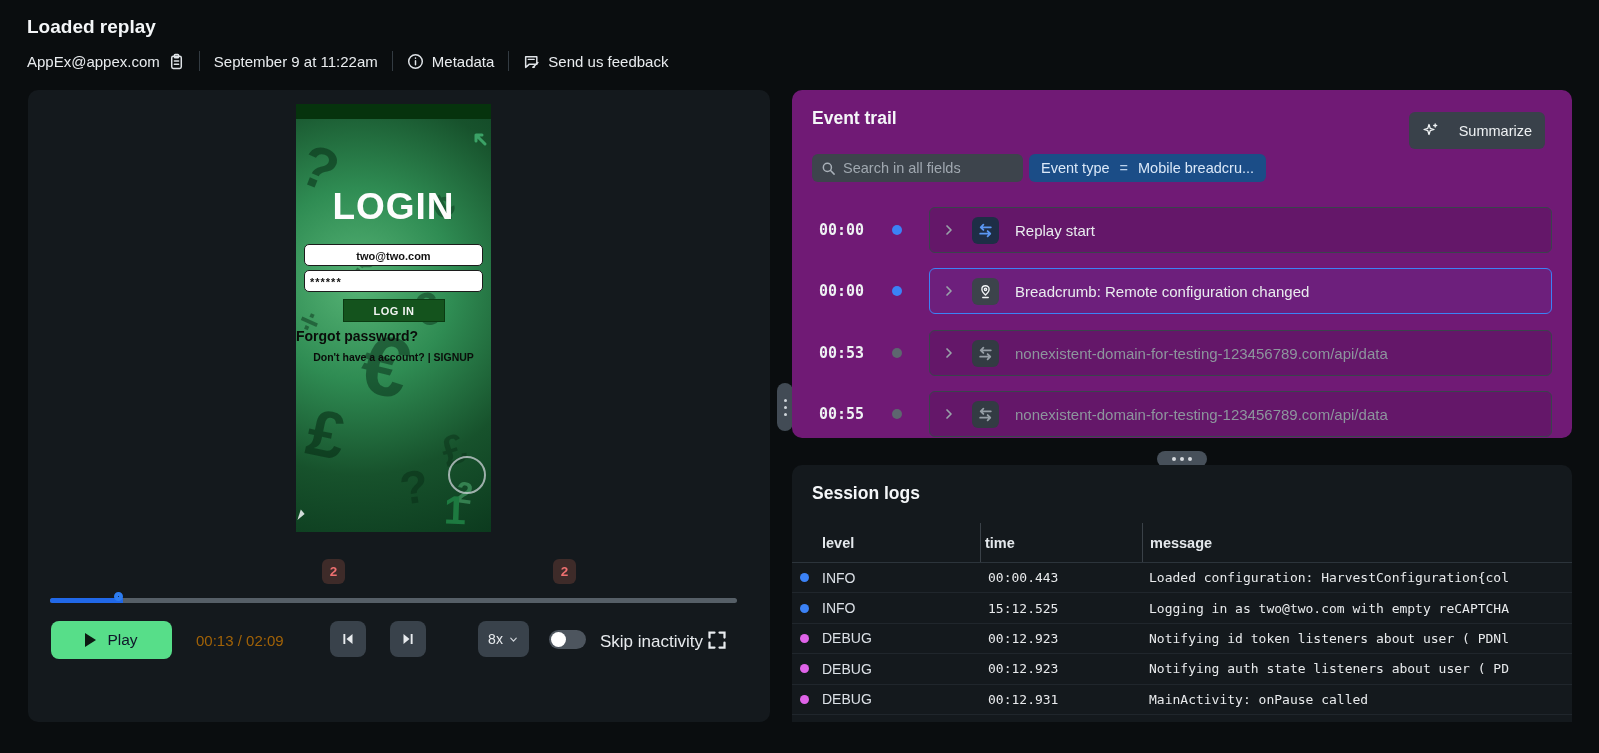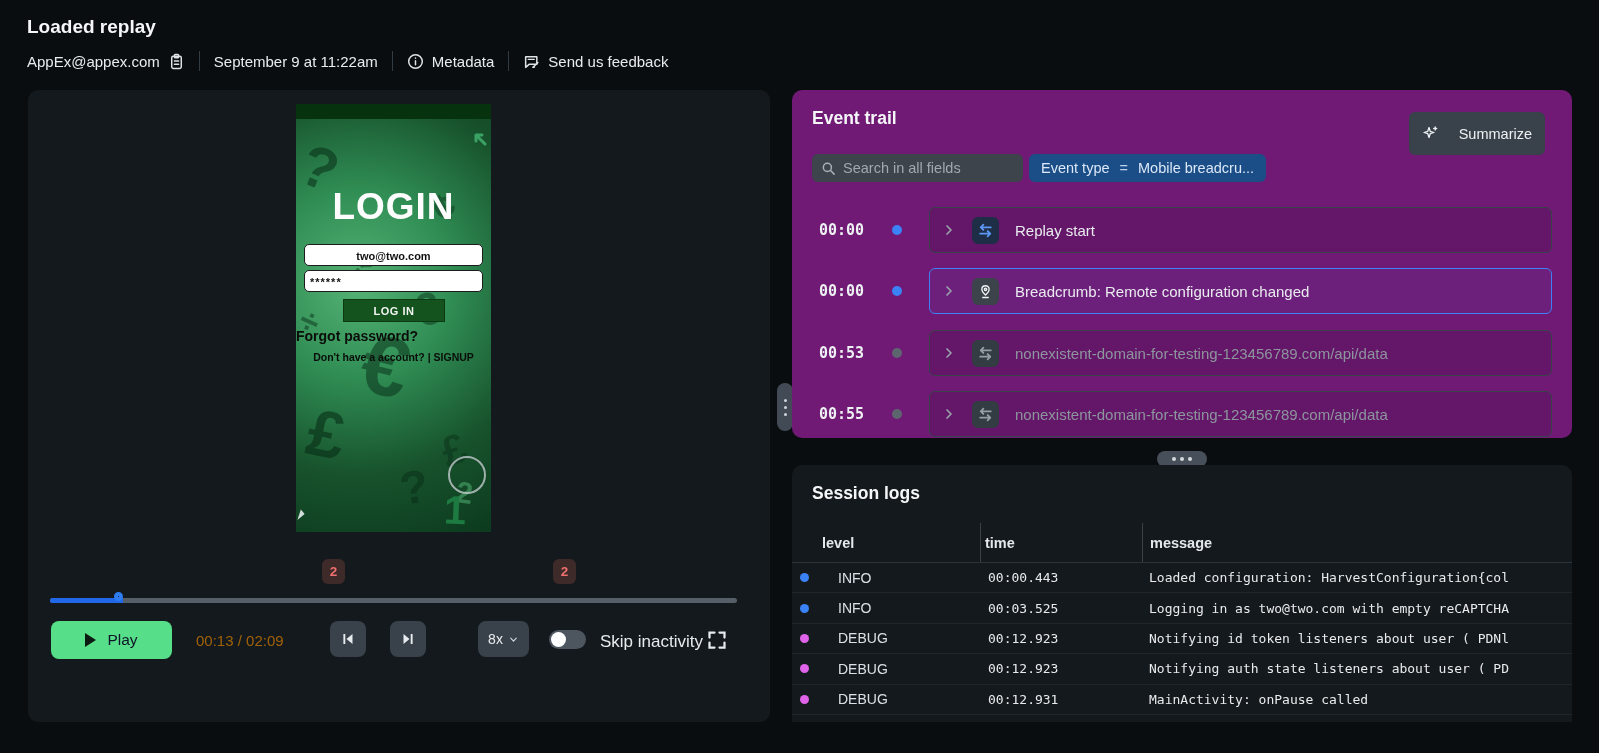--- a/index.html
+++ b/index.html
@@ -72,21 +72,21 @@
   .fs-btn { position:absolute; left:679px; top:540px; width:20px; height:20px; background:none; border:none; cursor:pointer; padding:0; }
   .fs-btn path { fill:none; stroke:#e8ebee; stroke-width:1.8; stroke-linecap:round; }
 
   
   .v-handle { position:absolute; left:777px; top:383px; width:16px; height:48px; background:#424b55; border-radius:8px; display:flex; flex-direction:column; align-items:center; justify-content:center; gap:4px; cursor:col-resize; }
   .v-handle i { width:3px; height:3px; background:#cfd5da; border-radius:50%; }
 
   
   .events-panel { position:absolute; left:792px; top:90px; width:780px; height:348px; background:#701a75; border-radius:10px; overflow:hidden; }
   .panel-title { position:absolute; left:20px; top:18px; font-size:17.5px; font-weight:700; color:#f4f6f8; }
-  .summarize-btn { position:absolute; right:27px; top:22px; height:43px; background:#39414a; border:none; border-radius:6px; color:#eef1f3; font-size:14.5px; display:flex; align-items:center; gap:20px; padding:0 13px; cursor:pointer; }
+  .summarize-btn { position:absolute; right:27px; top:22px; height:37px; background:#39414a; border:none; border-radius:6px; color:#eef1f3; font-size:14.5px; display:flex; align-items:center; gap:20px; padding:0 13px; cursor:pointer; }
   .summarize-btn svg { width:17px; height:17px; }
   .summarize-btn path, .summarize-btn line { fill:none; stroke:#eef1f3; stroke-width:1.3; stroke-linejoin:round; stroke-linecap:round; }
   .search-box { position:absolute; left:20px; top:64px; width:211px; height:28px; background:#3d444c; border-radius:6px; display:flex; align-items:center; padding:0 9px; gap:7px; }
   .search-box svg { width:15px; height:15px; flex:none; }
   .search-box circle, .search-box line { fill:none; stroke:#a8b0b8; stroke-width:1.6; stroke-linecap:round; }
   .search-box input { flex:1; background:none; border:none; outline:none; color:#dfe3e7; font-size:14.5px; font-family:"Liberation Sans",sans-serif; min-width:0; }
   .search-box input::placeholder { color:#a0a8b0; }
   .filter-chip { position:absolute; left:237px; top:64px; height:28px; background:#1b4d87; border-radius:6px; display:flex; align-items:center; gap:10px; padding:0 12px; font-size:14.5px; color:#dbe8f8; cursor:pointer; white-space:nowrap; }
   .filter-chip .op { color:#bcd2ec; }
 
@@ -116,21 +116,21 @@
 
   
   .logs-panel { position:absolute; left:792px; top:465px; width:780px; height:257px; background:#14191d; border-radius:10px 10px 0 0; overflow:hidden; }
   .log-table { position:absolute; left:0; top:58px; width:100%; }
   .log-hrow { display:grid; grid-template-columns:188px 162px 1fr; height:40px; border-bottom:1px solid #2c343b; }
   .log-hcell { display:flex; align-items:center; font-size:14.5px; font-weight:700; color:#e4e8ec; border-left:1px solid #3a4148; }
   .log-hcell.c0 { padding-left:30px; border-left:none; }
   .log-hcell.c1 { padding-left:4px; } .log-hcell.c2 { padding-left:7px; }
   .log-row { display:grid; grid-template-columns:188px 162px 1fr; height:30.4px; border-bottom:1px solid #20262c; cursor:pointer; }
   .log-cell { display:flex; align-items:center; overflow:hidden; white-space:nowrap; }
-  .log-level { position:relative; padding-left:46px; font-size:14px; color:#dbe0e6; }
+  .log-level { position:relative; padding-left:30px; font-size:14px; color:#dbe0e6; }
   .log-dot { position:absolute; left:8px; top:50%; margin-top:-4.5px; width:9px; height:9px; border-radius:50%; }
   .log-row.info .log-dot { background:#3b82f6; }
   .log-row.debug .log-dot { background:#df63e8; }
   .log-time { padding-left:8px; font-size:13px; color:#e8eaec; }
   .log-msg { padding-left:7px; font-size:13px; color:#e8eaec; }
 </style>
 </head>
 <body>
 
 <div class="page">
@@ -371,21 +371,21 @@
             <span>INFO</span>
           </div>
         <div class="log-cell log-time mono">00:00.443</div>
         <div class="log-cell log-msg mono">Loaded configuration: HarvestConfiguration{col</div>
       </div>
       <div class="log-row info">
         <div class="log-cell log-level">
             <span class="log-dot"></span>
             <span>INFO</span>
           </div>
-        <div class="log-cell log-time mono">00:03.525</div>
+        <div class="log-cell log-time mono">15:12.525</div>
         <div class="log-cell log-msg mono">Logging in as two@two.com with empty reCAPTCHA</div>
       </div>
       <div class="log-row debug">
         <div class="log-cell log-level">
             <span class="log-dot"></span>
             <span>DEBUG</span>
           </div>
         <div class="log-cell log-time mono">00:12.923</div>
         <div class="log-cell log-msg mono">Notifying id token listeners about user ( PDNl</div>
       </div>

